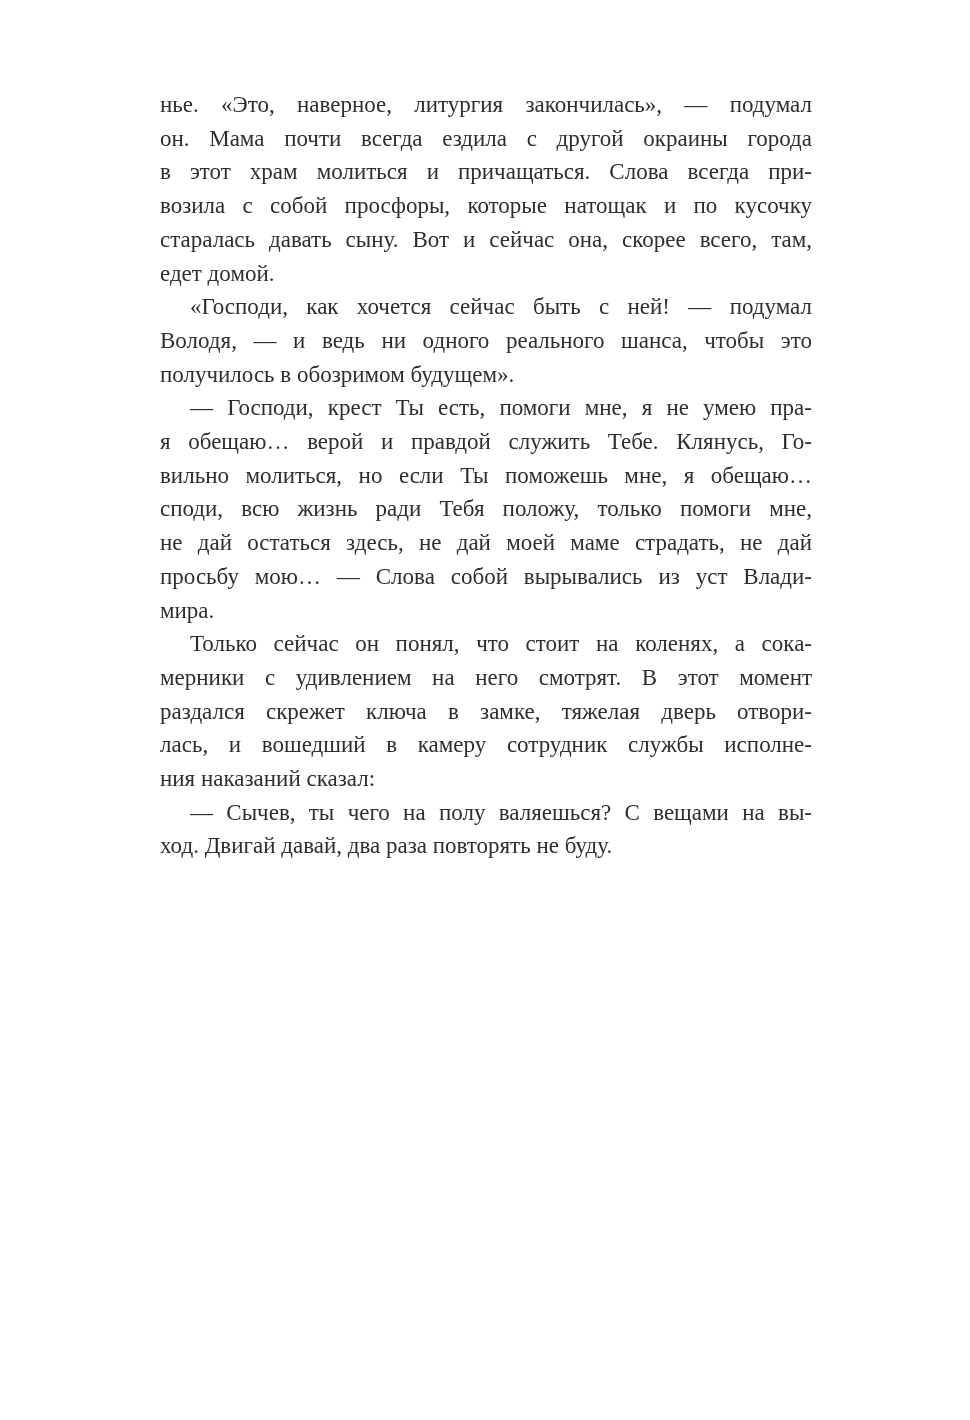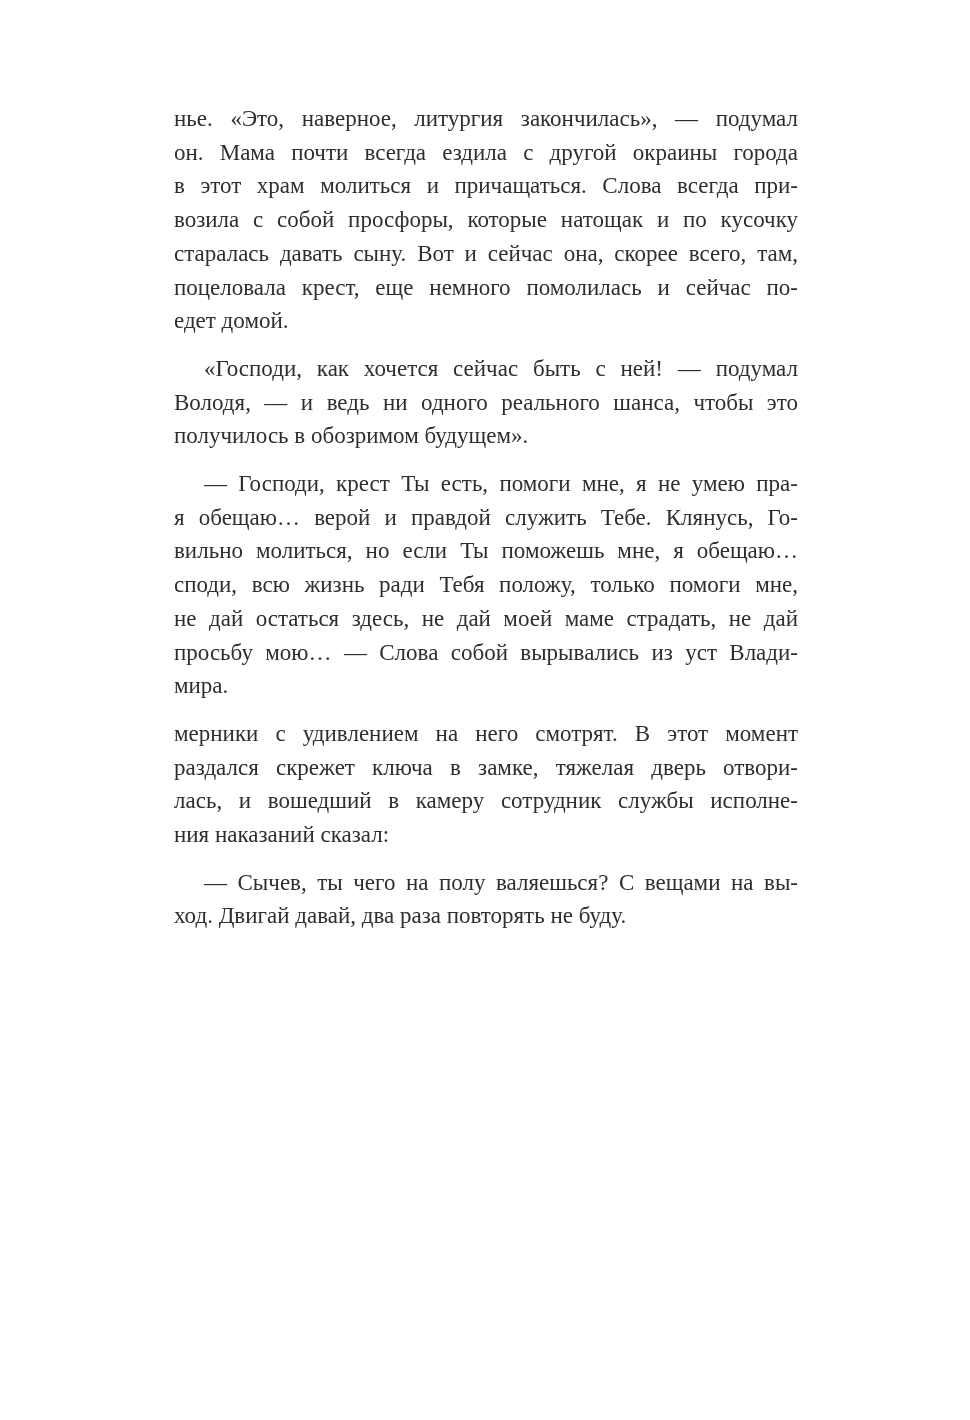--- a/index.html
+++ b/index.html
@@ -17,21 +17,21 @@
     position: absolute;
     left: 160px;
     top: 88px;
     width: 652px;
     font-family: "Liberation Serif", serif;
     font-size: 23px;
     line-height: 33.7px;
     color: #2e2e2e;
   }
   .paragraph {
-    margin: 14px;
+    margin: 0;
     padding: 0;
   }
   .line {
     text-align: justify;
     text-align-last: justify;
   }
   .line.last {
     text-align-last: left;
   }
   .line.indent {
@@ -42,38 +42,38 @@
 <body>
 
 <div class="page" style="background: rgb(255, 255, 255);">
   <div class="text-block" id="text-block" style="color: rgb(46, 46, 46);">
       <div class="paragraph">
         <div class="line">нье. «Это, наверное, литургия закончилась», — подумал</div>
         <div class="line">он. Мама почти всегда ездила с другой окраины города</div>
         <div class="line">в этот храм молиться и причащаться. Слова всегда при-</div>
         <div class="line">возила с собой просфоры, которые натощак и по кусочку</div>
         <div class="line">старалась давать сыну. Вот и сейчас она, скорее всего, там,</div>
-        <div class="line">поцеловала крест, еще немного помолилась и сейчас по-</div>
         <div class="line last">едет домой.</div>
       </div>
       <div class="paragraph">
         <div class="line indent">«Господи, как хочется сейчас быть с ней! — подумал</div>
         <div class="line">Володя, — и ведь ни одного реального шанса, чтобы это</div>
         <div class="line last">получилось в обозримом будущем».</div>
       </div>
       <div class="paragraph">
         <div class="line indent">— Господи, крест Ты есть, помоги мне, я не умею пра-</div>
         <div class="line">я обещаю… верой и правдой служить Тебе. Клянусь, Го-</div>
         <div class="line">вильно молиться, но если Ты поможешь мне, я обещаю…</div>
         <div class="line">споди, всю жизнь ради Тебя положу, только помоги мне,</div>
         <div class="line">не дай остаться здесь, не дай моей маме страдать, не дай</div>
         <div class="line">просьбу мою… — Слова собой вырывались из уст Влади-</div>
         <div class="line last">мира.</div>
       </div>
       <div class="paragraph">
+        <div class="line indent">Только сейчас он понял, что стоит на коленях, а сока-</div>
         <div class="line">мерники с удивлением на него смотрят. В этот момент</div>
         <div class="line">раздался скрежет ключа в замке, тяжелая дверь отвори-</div>
         <div class="line">лась, и вошедший в камеру сотрудник службы исполне-</div>
         <div class="line last">ния наказаний сказал:</div>
       </div>
       <div class="paragraph">
         <div class="line indent">— Сычев, ты чего на полу валяешься? С вещами на вы-</div>
         <div class="line last">ход. Двигай давай, два раза повторять не буду.</div>
       </div>
     </div>

